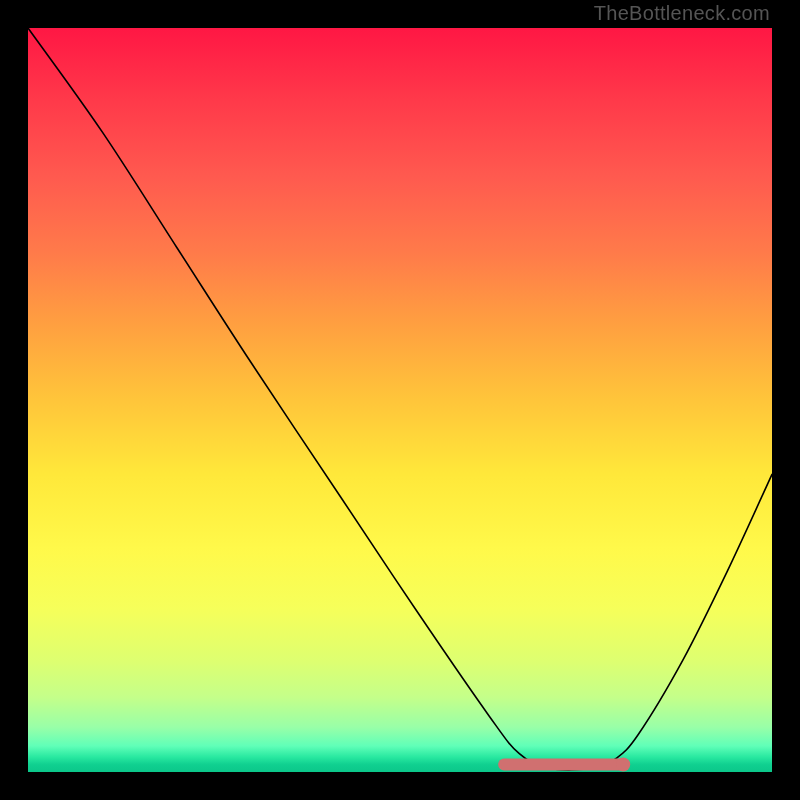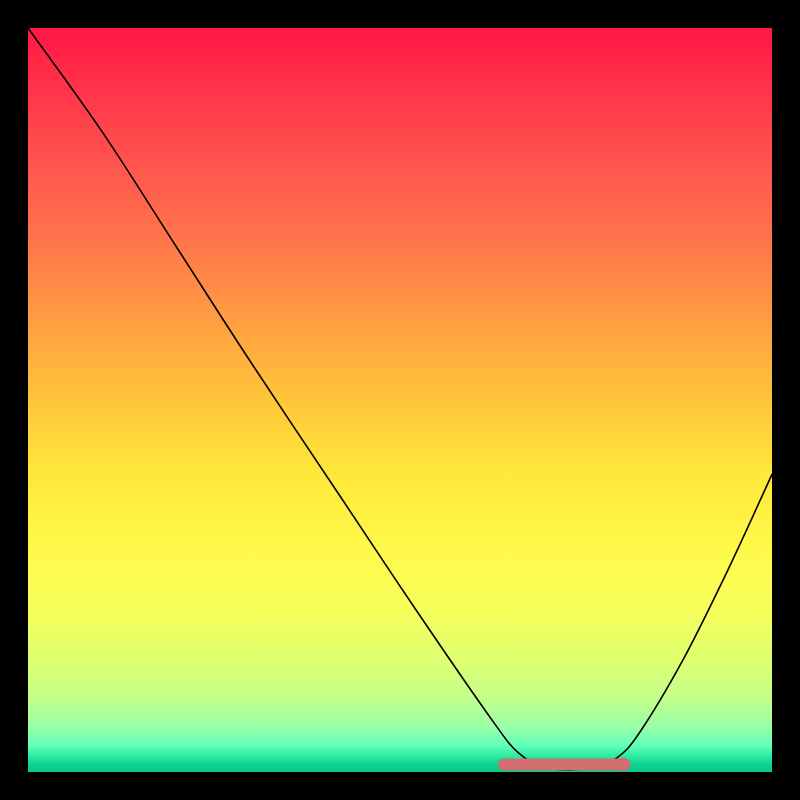--- a/index.html
+++ b/index.html
@@ -72,13 +72,14 @@
 
 <div class="chart-container">
   <div class="plot-area">
     <div class="gradient-bg"></div>
     <svg class="curve-layer" viewBox="0 0 744 744" preserveAspectRatio="none">
       <path id="main-curve" fill="none" stroke="#000" stroke-width="1.6" stroke-linejoin="round" stroke-linecap="round" d="M 0 0 C 12.4 17.359999999999996 49.60000000000001 67.57999999999996 74.4 104.15999999999997 C 99.2 140.73999999999998 124.00000000000001 181.04000000000002 148.8 219.48000000000002 C 173.60000000000002 257.92 195.92 293.25999999999993 223.2 334.79999999999995 C 250.48 376.34 285.19999999999993 427.8 312.47999999999996 468.72 C 339.76 509.64000000000004 362.08 543.7399999999999 386.88 580.3199999999999 C 411.68 616.9 443.91999999999996 664.02 461.28 688.2 C 478.64 712.3800000000001 481.12 716.72 491.04 725.4 C 500.96000000000004 734.0799999999999 508.4 737.8 520.8 740.28 C 533.1999999999999 742.76 554.2800000000001 741.8919999999999 565.44 740.28 C 576.6 738.668 580.32 736.188 587.76 730.608 C 595.1999999999999 725.0279999999999 598.92 723.1679999999999 610.0799999999999 706.8 C 621.2399999999999 690.432 639.84 659.68 654.72 632.4 C 669.6 605.12 684.48 574.12 699.36 543.12 C 714.24 512.12 736.56 462.52 744 446.4"></path>
       <path id="flat-region" fill="none" stroke-linecap="round" stroke-width="12" d="M 476.16 736.56 L 595.2 736.56" stroke="#d07070"></path>
       <circle id="flat-dot" r="7" cx="595.2" cy="736.56" fill="#d07070"></circle>
     </svg>
   </div>
+  <div class="watermark">TheBottleneck.com</div>
 </div>
 
 </body></html>

